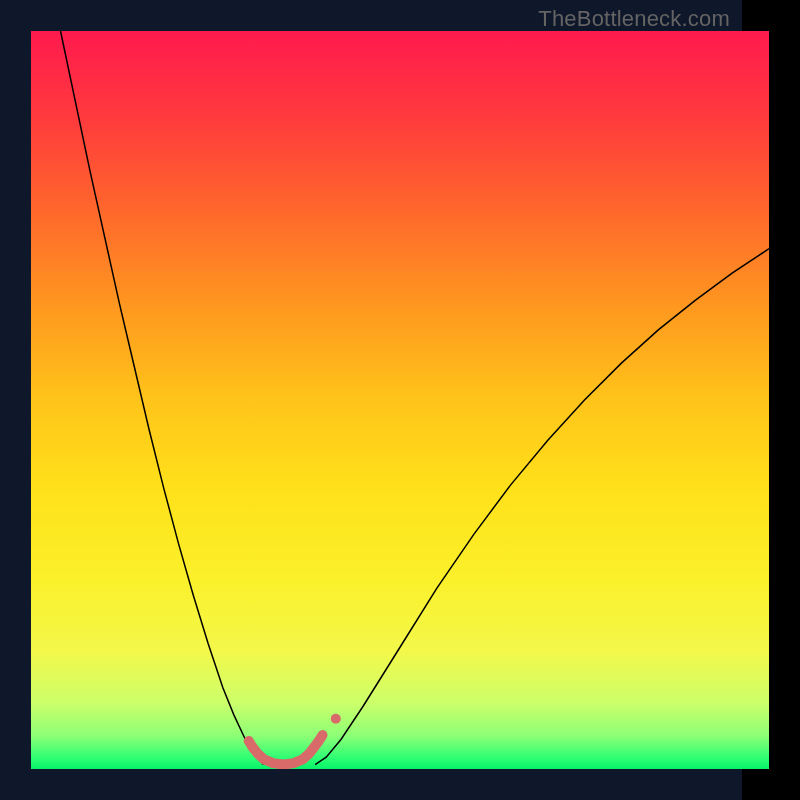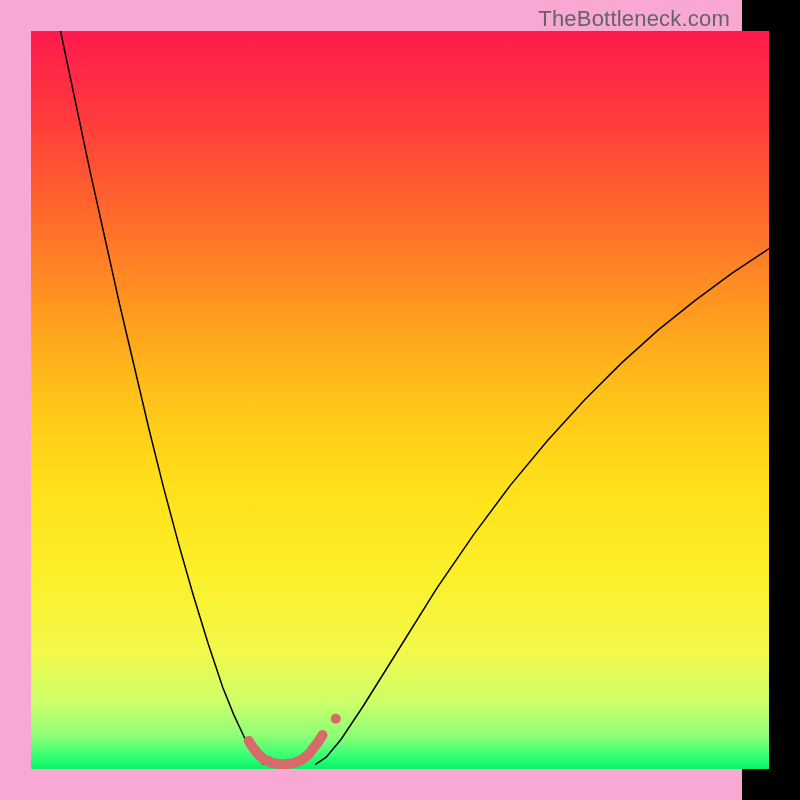--- a/index.html
+++ b/index.html
@@ -10,21 +10,21 @@
     background: #000;
     font-family: Arial, Helvetica, sans-serif;
     overflow: hidden;
   }
   .frame {
     position: absolute;
     left: 0;
     top: 0;
     width: 742px;
     height: 800px;
-    background: #f9a8d4;
+    background: #0f172a;
   }
   .plot {
     position: absolute;
     left: 31px;
     top: 31px;
     width: 738px;
     height: 738px;
   }
   .watermark {
     position: absolute;

